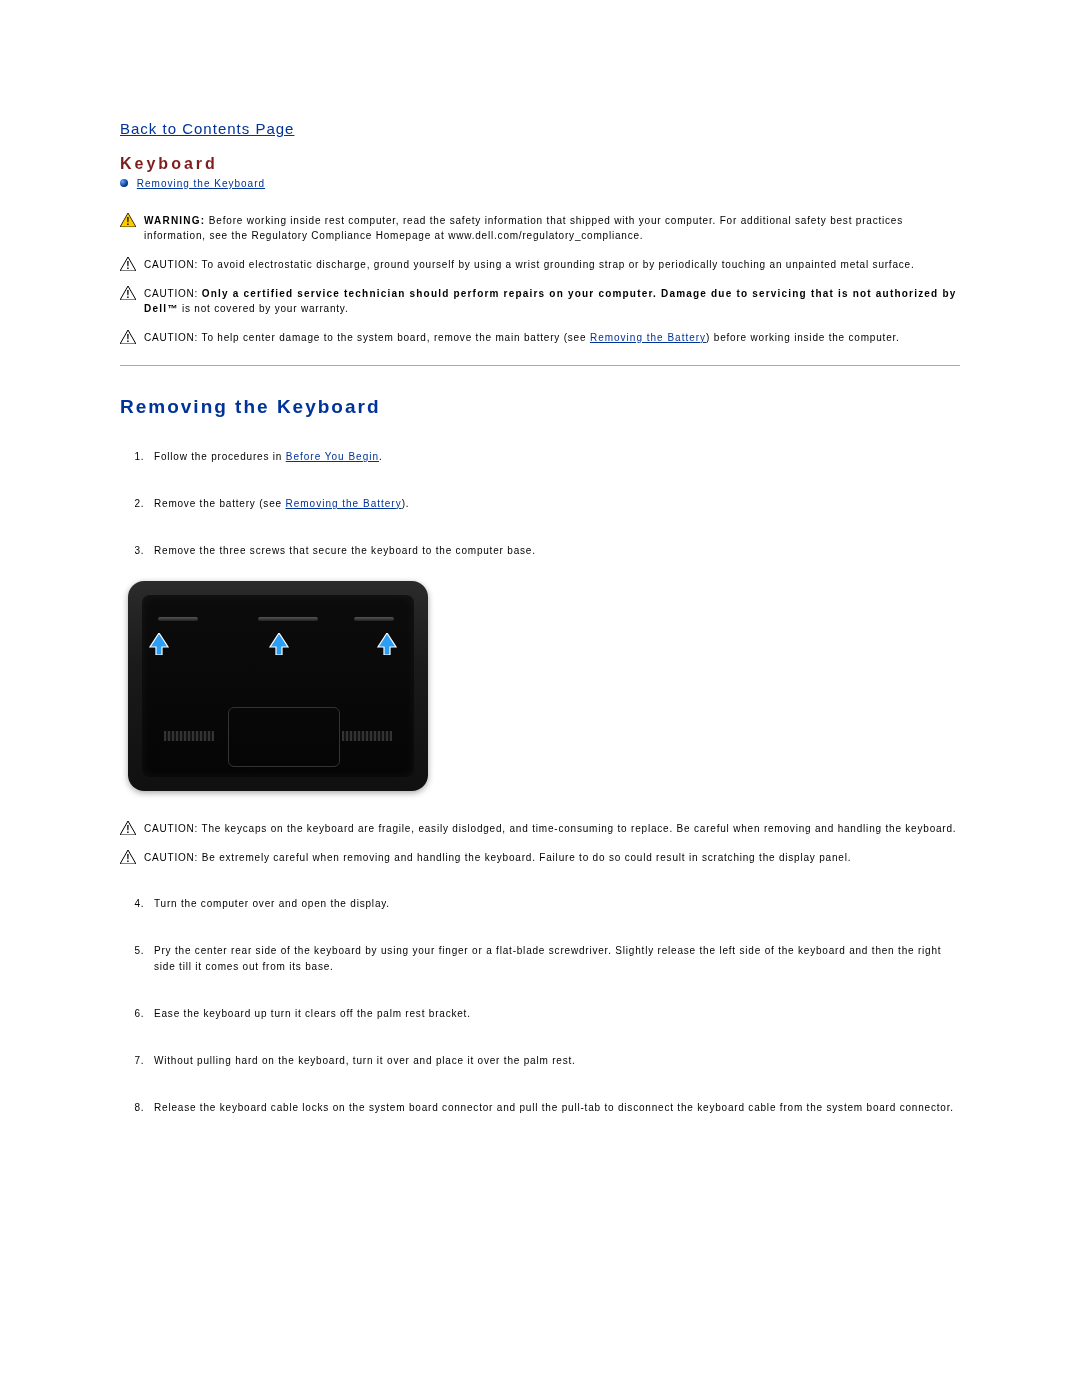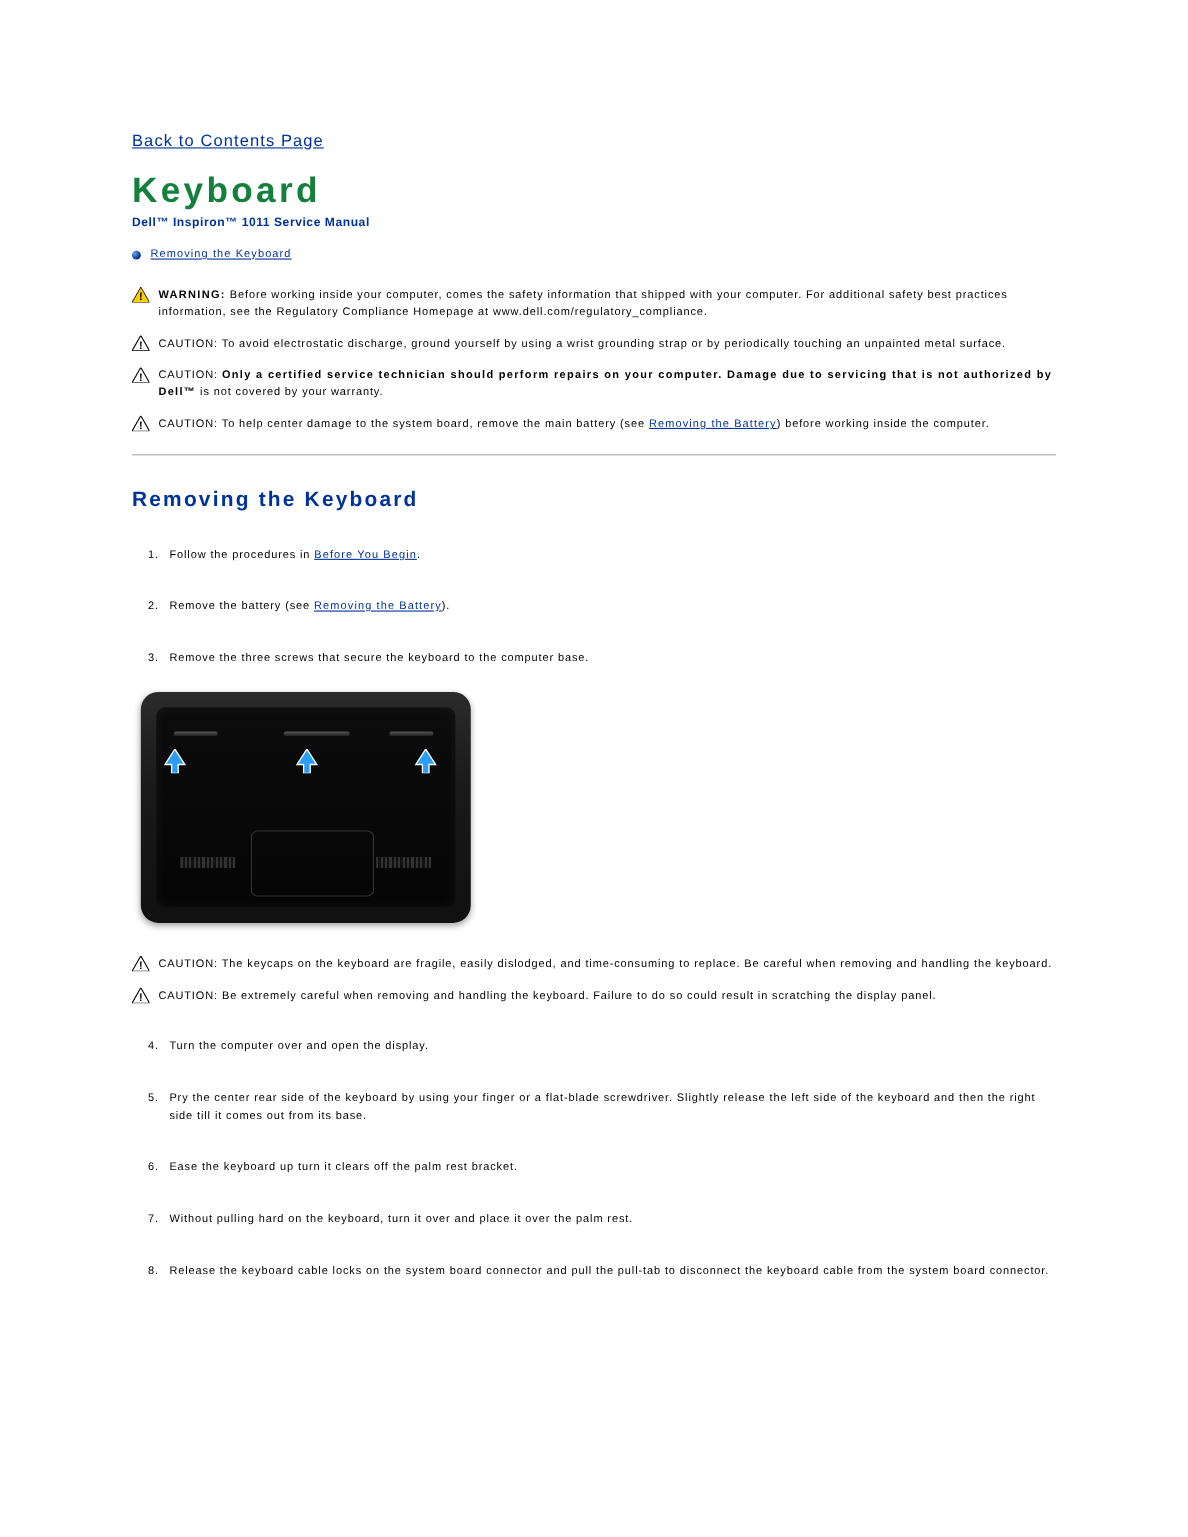--- a/index.html
+++ b/index.html
@@ -16,23 +16,23 @@
   }
   .back-link {
     font-size: 15px;
     color: #003399;
     text-decoration: underline;
     letter-spacing: 1px;
     display: inline-block;
     margin-bottom: 18px;
   }
   h1.title {
-    font-size: 32px;
+    font-size: 16px;
     font-weight: bold;
-    color: #15803d;
+    color: #7f1d1d;
     letter-spacing: 3px;
     margin: 0 0 4px 0;
   }
   .subtitle {
     font-size: 11px;
     font-weight: bold;
     color: #003399;
     margin-bottom: 18px;
     letter-spacing: 0.5px;
   }
@@ -151,39 +151,38 @@
   .a3 { top: 52px; right: 30px; }
 </style>
 </head>
 <body>
 
 <div class="page">
 
   <a href="#" class="back-link">Back to Contents Page</a>
 
   <h1 class="title">Keyboard</h1>
-  <div class="subtitle">Dell™ Inspiron™ 1011 Service Manual</div>
 
   <ul class="toc-list">
     <li>
       <span class="bullet"></span>
       <a href="#" class="toc-link">Removing the Keyboard</a>
     </li>
   </ul>
 
   <div class="notice-row">
     <span class="warn-icon">
       <svg width="16" height="14" viewBox="0 0 16 14">
           <polygon points="8,0 16,14 0,14" fill="#ffcc00" stroke="#000" stroke-width="0.8"></polygon>
           <text x="8" y="12" text-anchor="middle" font-size="10" font-weight="bold" fill="#000">!</text>
         </svg>
     </span>
     <div class="notice-text">
       <b>WARNING:</b>
-      <span>Before working inside your computer, comes the safety information that shipped with your computer. For additional safety best practices information, see the Regulatory Compliance Homepage at www.dell.com/regulatory_compliance.</span>
+      <span>Before working inside rest computer, read the safety information that shipped with your computer. For additional safety best practices information, see the Regulatory Compliance Homepage at www.dell.com/regulatory_compliance.</span>
     </div>
   </div>
 
   <div class="notice-row">
     <span class="warn-icon">
       <svg width="16" height="14" viewBox="0 0 16 14">
           <polygon points="8,0 16,14 0,14" fill="none" stroke="#000" stroke-width="1"></polygon>
           <text x="8" y="12" text-anchor="middle" font-size="10" font-weight="bold" fill="#000">!</text>
         </svg>
     </span>

